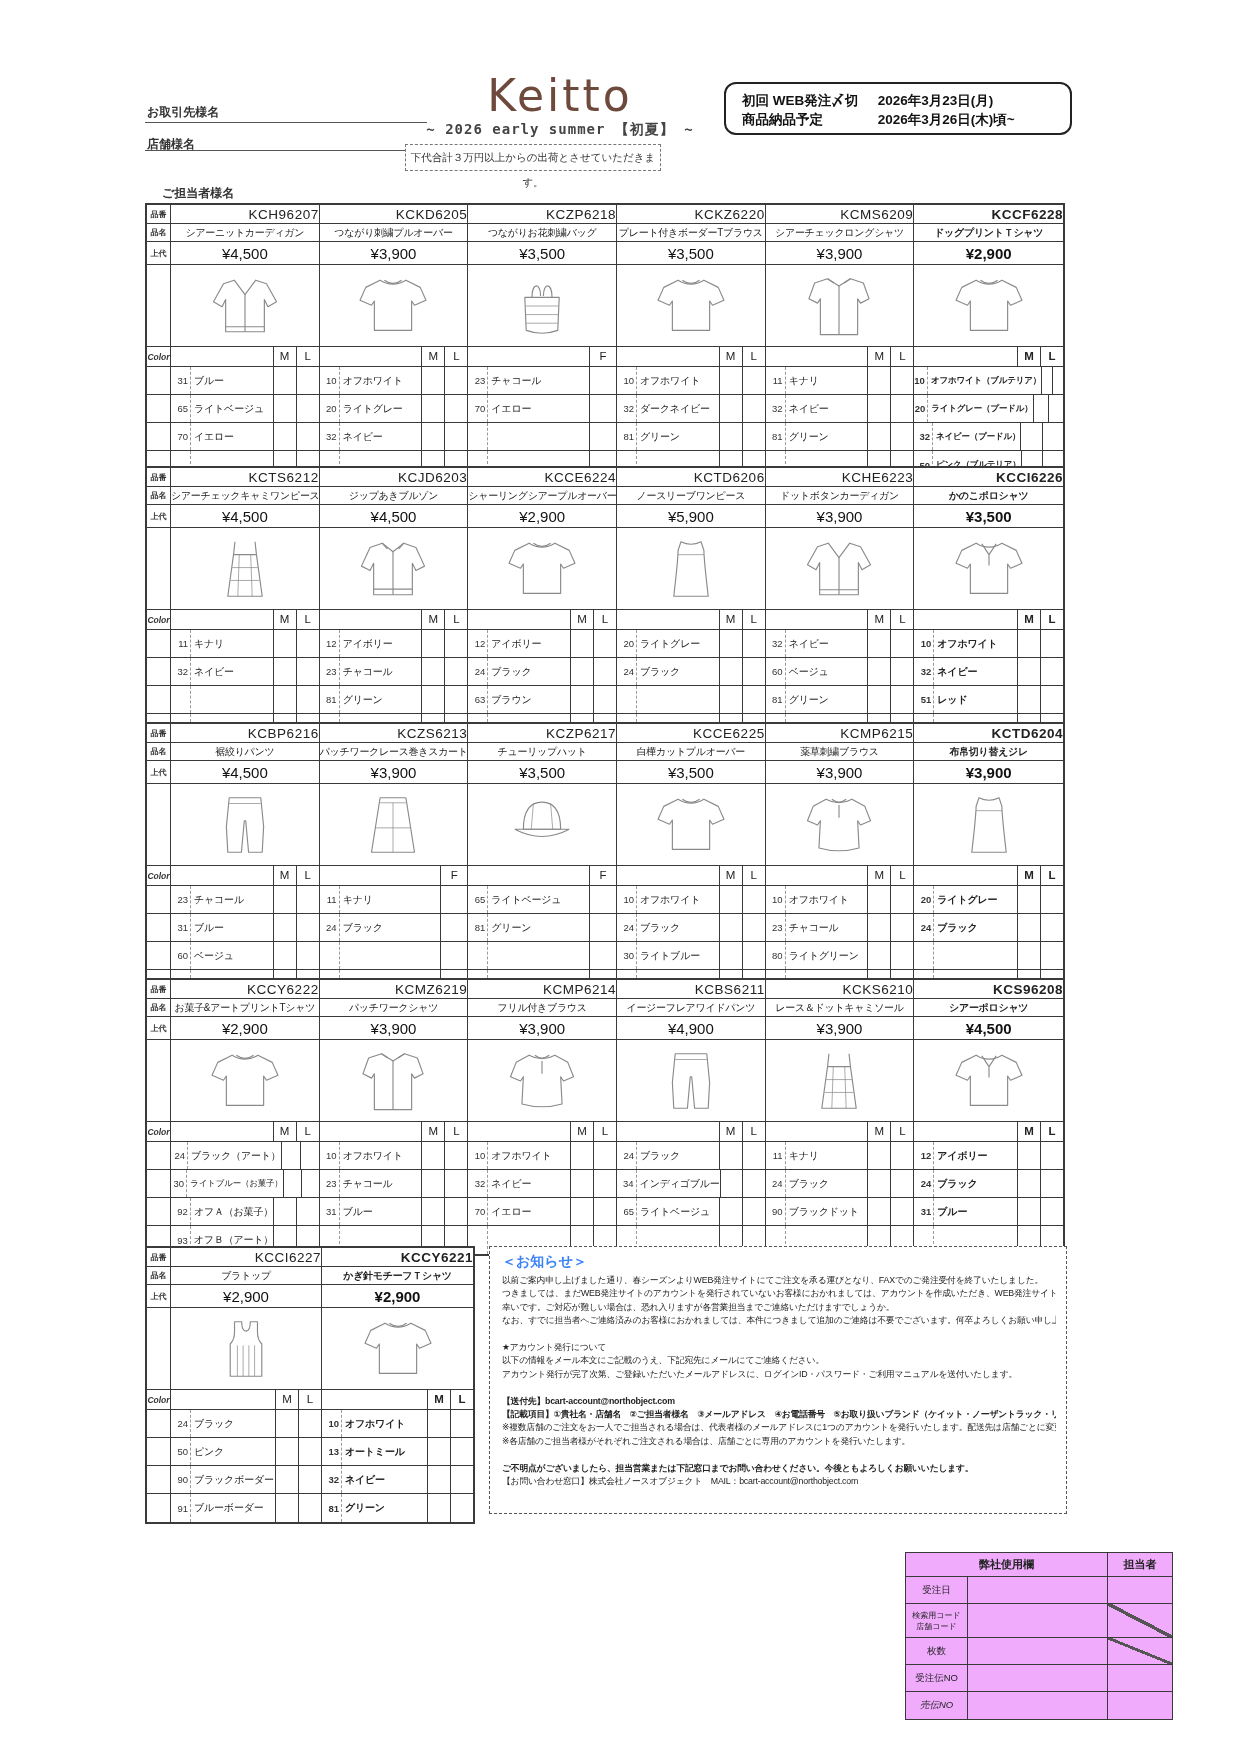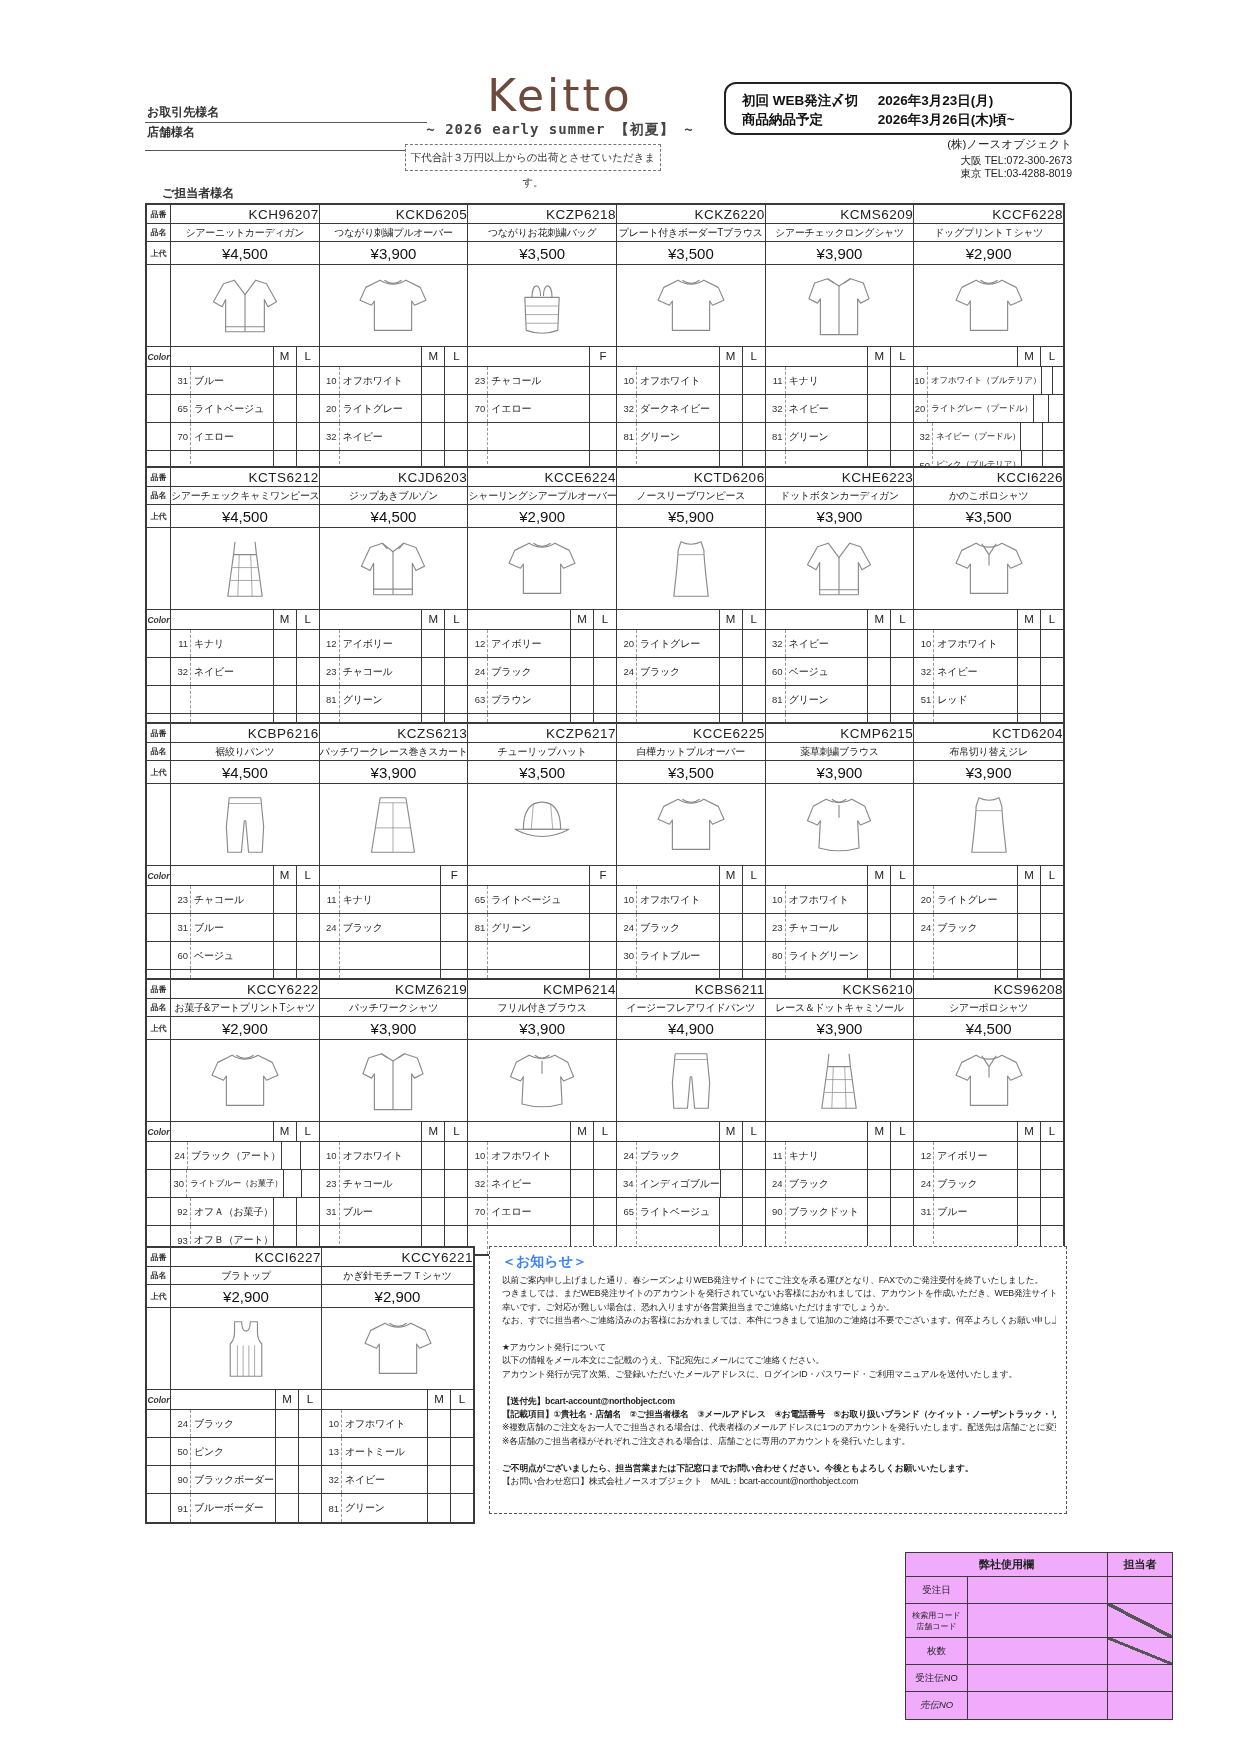--- a/index.html
+++ b/index.html
@@ -25,21 +25,21 @@
   .date-box .lbl { display:inline-block; width:132px; }
   .company-info { position:absolute; left:860px; top:138px; width:212px; text-align:right;
                   font-size:10.5px; color:#222; line-height:13px; }
   .company-info .co { font-size:11.5px; margin-bottom:3px; }
   .contact-label { position:absolute; left:162px; top:185px; font-size:12px; font-weight:bold; color:#333; }
 
   
   .pblock { position:absolute; border:2px solid #3a3a3a; background:#86efac; display:grid; }
   .pb-cell { border-right:1px solid #3a3a3a; border-bottom:1px solid #3a3a3a;
              overflow:hidden; white-space:nowrap; background:#fff; }
-  .pb-cell.last-col { border-right:none; }
+  .pb-cell.last-col { border-right:none;font-weight:bold; }
   .pb-cell.last-row { border-bottom:none; }
   .lab { font-size:8px; font-weight:bold; color:#333; display:flex; align-items:center; justify-content:center; }
   .lab.color-lab { font-size:8.5px; font-style:italic; }
   .code-cell { font-size:13.5px; text-align:right; line-height:19px; color:#222; letter-spacing:.5px; }
   .name-cell { font-size:10px; text-align:center; line-height:18px; color:#222; letter-spacing:-.3px; }
   .price-cell { font-size:15px; text-align:center; line-height:23px; color:#111; }
   .illus-cell { display:flex; align-items:center; justify-content:center; }
   .illus-cell svg { width:86px; height:72px; }
   .sizehdr-cell { display:flex; }
   .sizehdr-cell .sblank { flex:1; }
@@ -143,43 +143,38 @@
       </g>
       <g id="sym-tank" fill="#fff" stroke="#8a8a8a" stroke-width="1.6" stroke-linejoin="round">
         <path d="M44,12 L44,26 Q44,37 38,43 L38,88 L82,88 L82,43 Q76,37 76,26 L76,12 L66,12 Q66,25 60,25 Q54,25 54,12 Z"></path>
         <path d="M48,45 L48,88 M56,45 L56,88 M64,45 L64,88 M72,45 L72,88" fill="none" stroke-width="1"></path>
       </g>
     </defs>
   </svg>
 
   <div class="field-label" style="left:147px; top:104px;">お取引先様名</div>
   <div class="field-line" style="left:145px; top:122px; width:282px;"></div>
-  <div class="field-label" style="left:147px; top:124px;">店舗様名</div>
+  <div class="field-label" style="left:147px; top:136px;">店舗様名</div>
   <div class="field-line" style="left:145px; top:150px; width:270px;"></div>
 
   <div class="logo">Keitto</div>
   <div class="season">~ 2026 early summer 【初夏】 ~</div>
   <div class="ship-note">下代合計３万円以上からの出荷とさせていただきます。</div>
 
   <div class="date-box">
     <div>
       <span class="lbl">初回 WEB発注〆切</span>
       <span>2026年3月23日(月)</span>
     </div>
     <div>
       <span class="lbl">商品納品予定</span>
       <span>2026年3月26日(木)頃~</span>
     </div>
   </div>
 
-  <div class="company-info">
-    <div class="co">(株)ノースオブジェクト</div>
-    <div>大阪 TEL:072-300-2673</div>
-    <div>東京 TEL:03-4288-8019</div>
-  </div>
 
   <div class="contact-label">ご担当者様名</div>
 
   <div class="pblock" style="left: 145px; top: 203px; width: 920px; grid-template-columns: 24px repeat(6, 1fr); grid-template-rows: 19px 18px 23px 82px 20px repeat(4, 28px);">
       <div class="pb-cell lab ">品番</div>
       <div class="pb-cell code-cell">KCH96207</div>
       <div class="pb-cell code-cell">KCKD6205</div>
       <div class="pb-cell code-cell">KCZP6218</div>
       <div class="pb-cell code-cell">KCKZ6220</div>
       <div class="pb-cell code-cell">KCMS6209</div>

